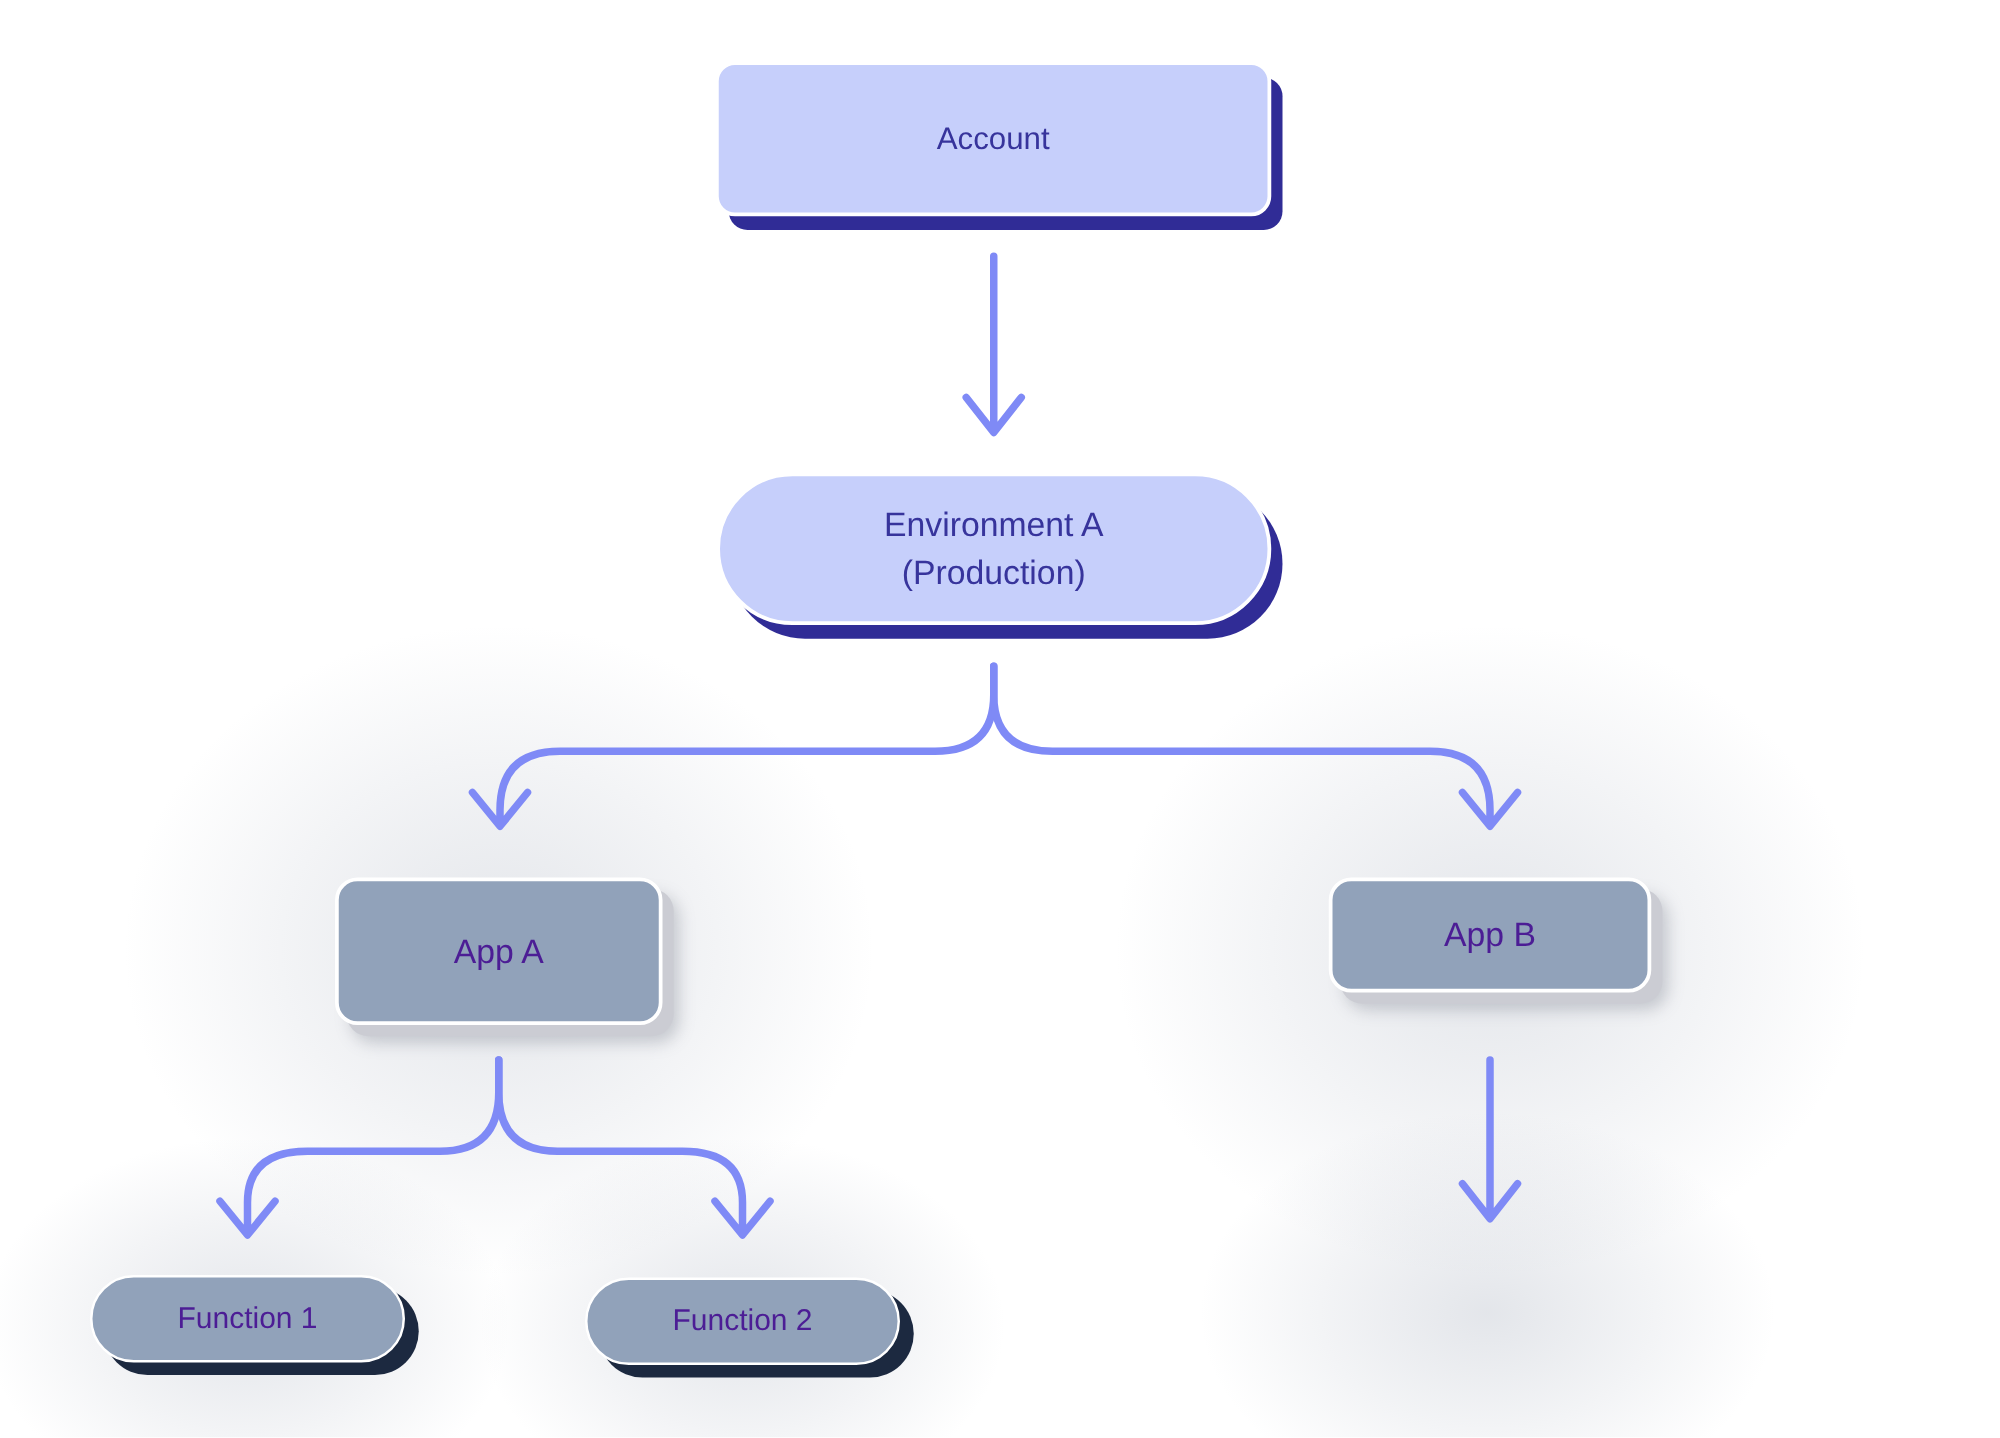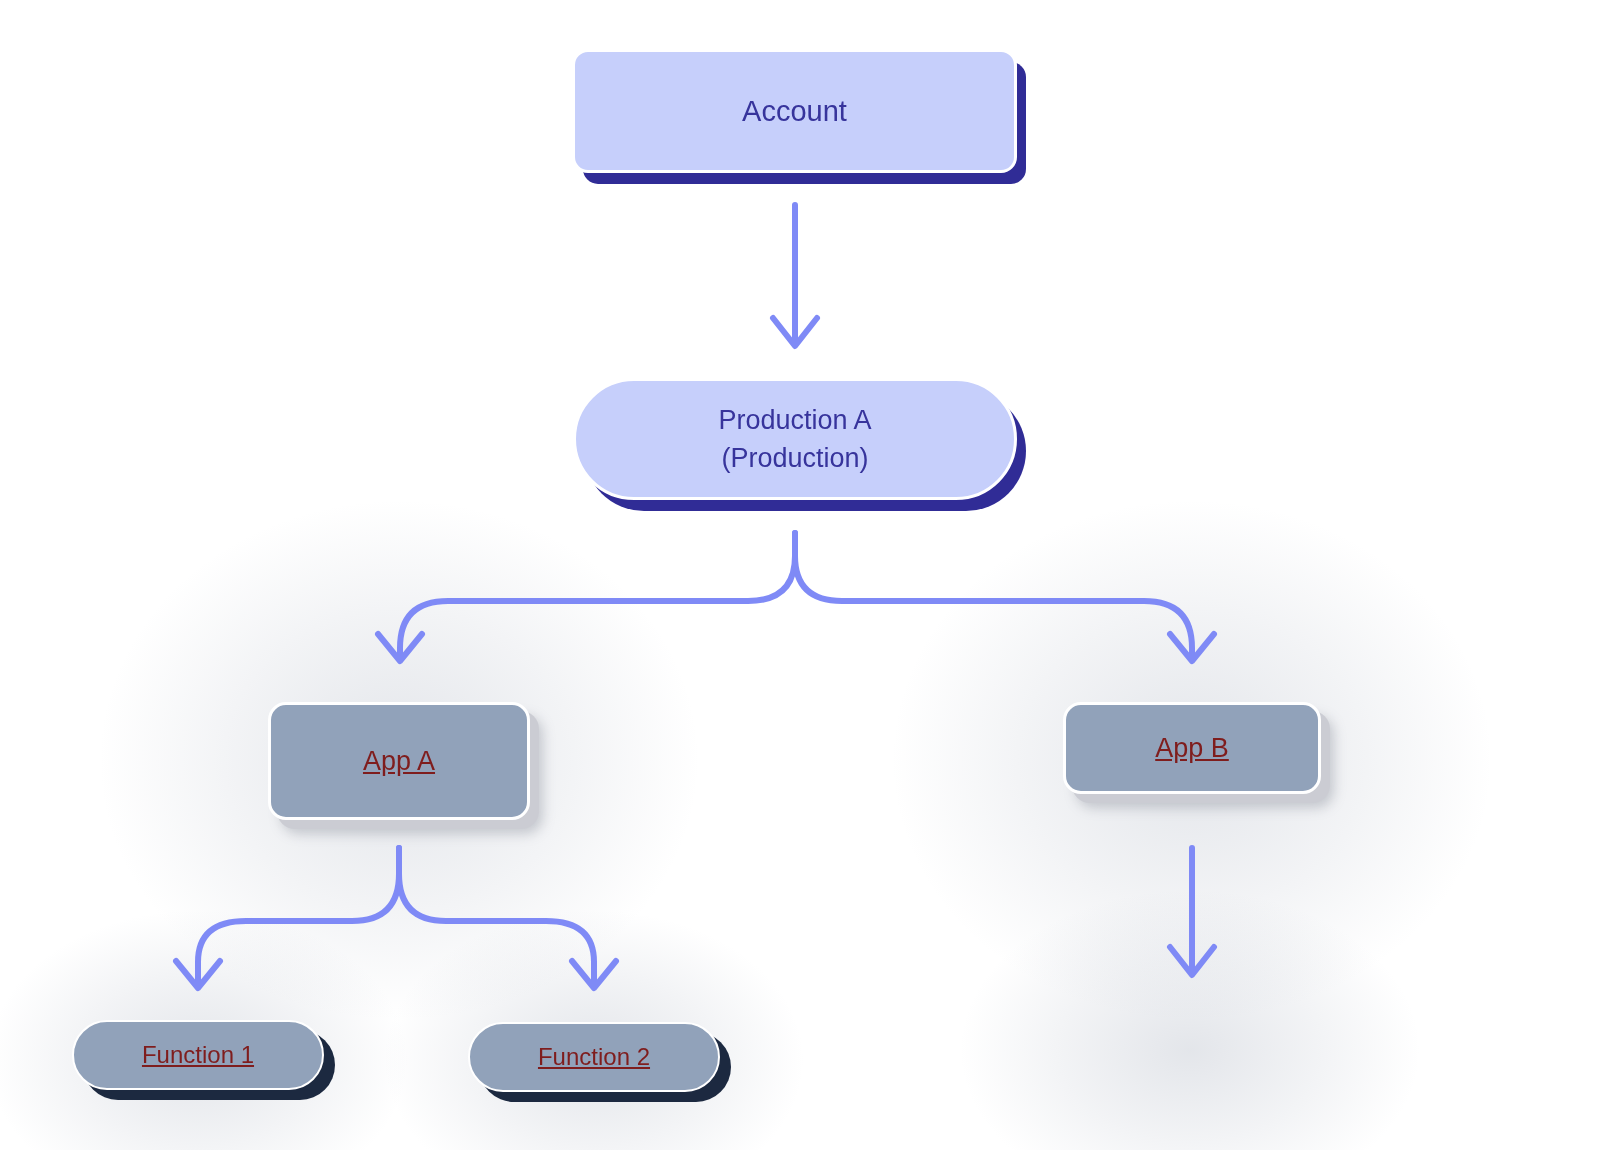--- a/index.html
+++ b/index.html
@@ -14,24 +14,24 @@
   .edges path{fill:none;stroke:#7f8af6;stroke-width:6;stroke-linecap:round;stroke-linejoin:round;}
   .node{
     position:absolute;display:flex;flex-direction:column;align-items:center;justify-content:center;
     text-align:center;box-sizing:border-box;border:3px solid #ffffff;
   }
   .node .lbl{display:block;}
   .indigo{
     background:#c6cffb;color:#37349c;
     box-shadow:10px 12px 0 -1px #302c96;
   }
-  .slate{background:#91a2ba;color:#7f1d1d;text-decoration:underline;}
+  .slate{background:#91a2ba;color:#4c1d95;}
   .rect{border-radius:18px;}
   .pillshape{border-radius:70px;}
-  .node-account{left:572px;top:49px;width:445px;height:124px;border-radius:16px;font-size:29px;font-weight:500;}
+  .node-account{left:572px;top:49px;width:445px;height:124px;border-radius:16px;font-size:25px;font-weight:500;}
   .node-environment{left:573px;top:378px;width:444px;height:122px;font-size:27px;font-weight:500;line-height:38px;}
   .node-app-a{left:268px;top:702px;width:262px;height:118px;font-size:27px;font-weight:500;
     box-shadow:9px 9px 0 0 #cbccd3, 13px 14px 12px rgba(128,133,146,0.38);}
   .node-app-b{left:1063px;top:702px;width:258px;height:92px;font-size:27px;font-weight:500;
     box-shadow:9px 9px 0 0 #cbccd3, 13px 14px 12px rgba(128,133,146,0.38);}
   .node-fn{width:252px;height:70px;font-size:24px;font-weight:500;
     box-shadow:11px 10px 0 0 #1c2940;border-width:2px;}
   .node-function-1{left:72px;top:1020px;}
   .node-function-2{left:468px;top:1022px;}
   .node-function-3{left:1072px;top:1013px;width:240px;height:72px;}
@@ -54,21 +54,21 @@
     <path d="M399 848 L399 874 Q399 921 352 921 L246 921 Q198 921 198 962 L198 987 M176 961 L198 988 L220 961"></path>
     <path d="M399 848 L399 874 Q399 921 446 921 L546 921 Q594 921 594 962 L594 987 M572 961 L594 988 L616 961"></path>
     <path d="M1192 848 L1192 974 M1170 947 L1192 975 L1214 947"></path>
   </svg>
 
   <div class="node indigo node-account">
     <span class="lbl">Account</span>
   </div>
 
   <div class="node indigo pillshape node-environment">
-    <span class="lbl">Production A</span>
+    <span class="lbl">Environment A</span>
     <span class="lbl">(Production)</span>
   </div>
 
   <div class="node slate rect node-app-a">
     <span class="lbl">App A</span>
   </div>
 
   <div class="node slate rect node-app-b">
     <span class="lbl">App B</span>
   </div>

